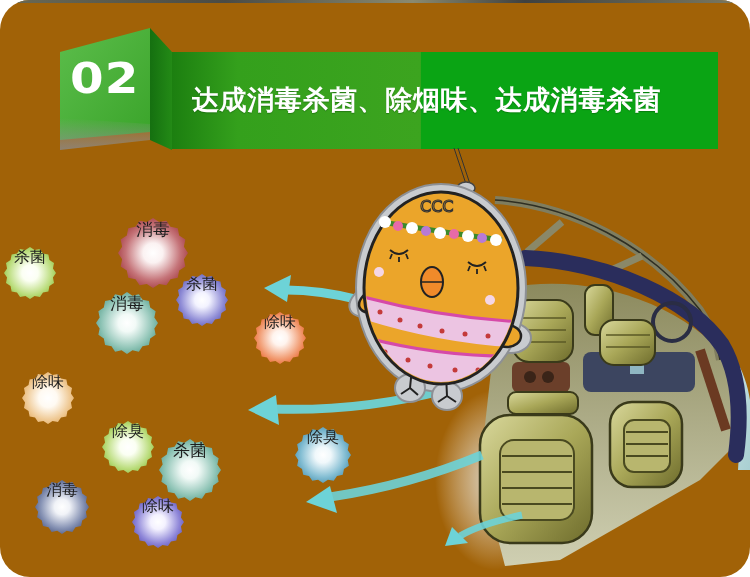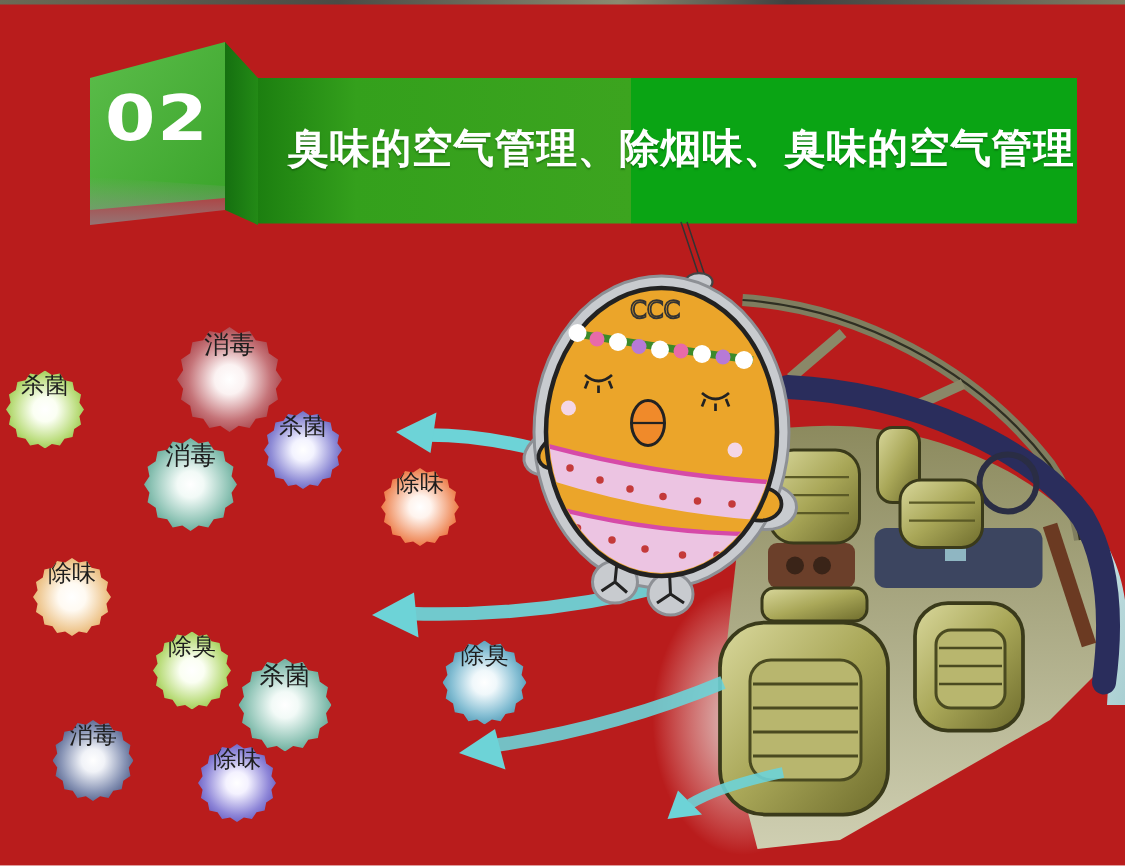--- a/index.html
+++ b/index.html
@@ -1,16 +1,16 @@
 <!DOCTYPE html>
 <html><head>
 <meta charset="utf-8">
 <style>
   html,body{margin:0;padding:0;background:#fff;}
-  #stage{position:relative;width:750px;height:577px;overflow:hidden;background:#b91c1c;font-family:"DejaVu Sans",sans-serif;}
+  #stage{position:relative;width:750px;height:577px;overflow:hidden;background:#a16207;font-family:"DejaVu Sans",sans-serif;border-radius:30px;}
   .topstrip{position:absolute;left:0;top:0;width:750px;height:3px;background:linear-gradient(90deg,#6b6a55,#4a4b45 30%,#8a8a70 55%,#3f4140 70%,#7d7b62);}
   svg.layer{position:absolute;left:0;top:0;}
   .hdr-num{position:absolute;left:70px;top:56px;width:72px;height:46px;color:#fff;font-family:"DejaVu Sans",sans-serif;font-weight:bold;font-size:42px;line-height:46px;letter-spacing:1px;transform:scaleX(1.15);transform-origin:left center;}
   .hdr-title{position:absolute;left:192px;top:82px;height:36px;color:#fff;font-family:"DejaVu Sans",sans-serif;font-weight:bold;font-size:27px;line-height:36px;letter-spacing:0.6px;white-space:nowrap;text-shadow:0 1px 1px rgba(0,60,0,.35);}
   .bubble{position:absolute;display:flex;align-items:flex-start;justify-content:center;
     clip-path:polygon(100% 50%,94.14% 58.78%,96.19% 69.13%,87.42% 75%,85.36% 85.36%,75% 87.42%,69.13% 96.19%,58.78% 94.14%,50% 100%,41.22% 94.14%,30.87% 96.19%,25% 87.42%,14.64% 85.36%,12.58% 75%,3.81% 69.13%,5.86% 58.78%,0% 50%,5.86% 41.22%,3.81% 30.87%,12.58% 25%,14.64% 14.64%,25% 12.58%,30.87% 3.81%,41.22% 5.86%,50% 0%,58.78% 5.86%,69.13% 3.81%,75% 12.58%,85.36% 14.64%,87.42% 25%,96.19% 30.87%,94.14% 41.22%);}
   .bubble span{color:#1e1e1e;font-size:16px;font-family:"DejaVu Sans",sans-serif;white-space:nowrap;}
   .b-lime{background:radial-gradient(circle,#fff 0%,#fbfff3 22%,#b9dc7a 60%,#7fb52f 88%,#6a9e22 100%);}
   .b-red{background:radial-gradient(circle,#fff 0%,#fbf2f2 20%,#c57479 55%,#9a2a30 85%,#7d1a20 100%);}
   .b-blue{background:radial-gradient(circle,#fff 0%,#f3f3ff 20%,#8f8cd6 58%,#5450b0 85%,#3c3896 100%);}
@@ -48,21 +48,21 @@
         <stop offset="0" stop-color="#9a9a9a" stop-opacity="0.0"></stop>
         <stop offset="1" stop-color="#8a8a8a" stop-opacity="0.8"></stop>
       </linearGradient>
     </defs>
     <polygon points="60,52 150,28 150,132 60,140" fill="url(#gPanel)"></polygon>
     <polygon points="60,118 150,124 150,140 60,150" fill="url(#gShadow)"></polygon>
     <polygon points="150,28 172,52 172,150 150,140" fill="url(#gFold)"></polygon>
     <rect x="172" y="52" width="546" height="97" fill="url(#gBanner)"></rect>
   </svg>
   <div class="hdr-num">02</div>
-  <div class="hdr-title">臭味的空气管理、除烟味、臭味的空气管理</div>
+  <div class="hdr-title">达成消毒杀菌、除烟味、达成消毒杀菌</div>
 
   <svg class="layer" width="750" height="577">
     <defs>
       <linearGradient id="gSeat" x1="0" y1="0" x2="1" y2="1">
         <stop offset="0" stop-color="#d9d89c"></stop>
           <stop offset="0.5" stop-color="#a9a758"></stop>
           <stop offset="1" stop-color="#6e6c2c"></stop>
       </linearGradient>
       <linearGradient id="gFloor" x1="0" y1="0" x2="0" y2="1">
         <stop offset="0" stop-color="#8c8a5e"></stop>

